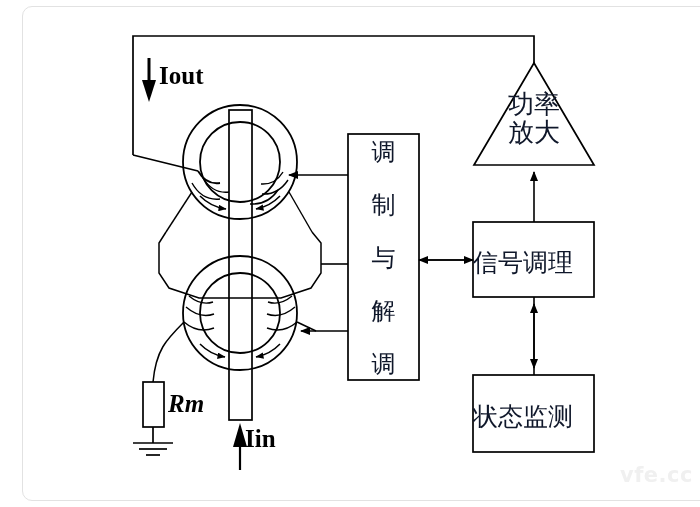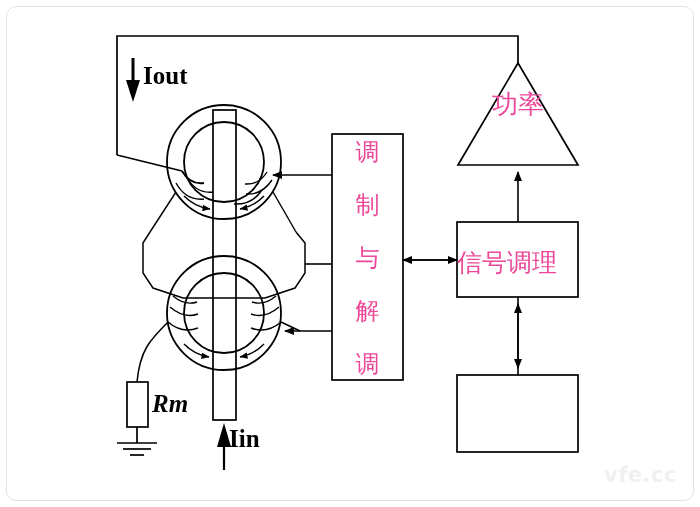--- a/index.html
+++ b/index.html
@@ -1,28 +1,28 @@
 <!DOCTYPE html>
 <html><head>
 <meta charset="utf-8">
 <style>
   html,body{margin:0;padding:0;background:#ffffff;}
   body{width:700px;height:507px;overflow:hidden;
        font-family:"Liberation Serif",serif;}
-  #frame{position:absolute;left:0;top:0;width:604px;height:507px;
+  #frame{position:absolute;left:16px;top:0;width:604px;height:507px;
          box-sizing:border-box;background:#fff;}
   #card{position:absolute;left:6px;top:6px;width:688px;height:495px;
         box-sizing:border-box;border:1px solid #e2e2e2;border-radius:10px;
         background:#fff;}
   svg{position:absolute;left:0;top:0;}
   .lbl{position:absolute;white-space:nowrap;color:#000;}
   .lbl-iout{left:143px;top:62px;font-size:25px;font-weight:bold;}
   .lbl-iin{left:229px;top:425px;font-size:25px;font-weight:bold;}
   .lbl-rm{left:152px;top:390px;font-size:25px;font-weight:bold;font-style:italic;}
-  .cjk{font-family:"DejaVu Sans",sans-serif;color:#ec4899;}
+  .cjk{font-family:"DejaVu Sans",sans-serif;color:#0f172a;}
   .blk-mod{position:absolute;left:333px;top:140px;width:69px;height:236px;
            display:flex;flex-direction:column;align-items:center;
            justify-content:space-between;font-size:24px;line-height:1;}
   .blk-mod span{display:block;}
   .tri-txt{position:absolute;left:468px;top:90px;width:100px;
            text-align:center;font-size:26px;line-height:1.08;}
   .box-txt{position:absolute;width:121px;font-size:25px;}
   .box-sig{left:457px;top:246px;}
   .box-sta{left:457px;top:400px;}
   .wm{position:absolute;left:604px;top:463px;font-size:21px;
@@ -148,18 +148,20 @@
   <div class="blk-mod cjk">
     <span>调</span>
     <span>制</span>
     <span>与</span>
     <span>解</span>
     <span>调</span>
   </div>
 
   <div class="tri-txt cjk">
     <div>功率</div>
+    <div>放大</div>
   </div>
 
   <div class="box-txt box-sig cjk">信号调理</div>
+  <div class="box-txt box-sta cjk">状态监测</div>
 
   <div class="wm">vfe.cc</div>
 </div>
 
 </body></html>

